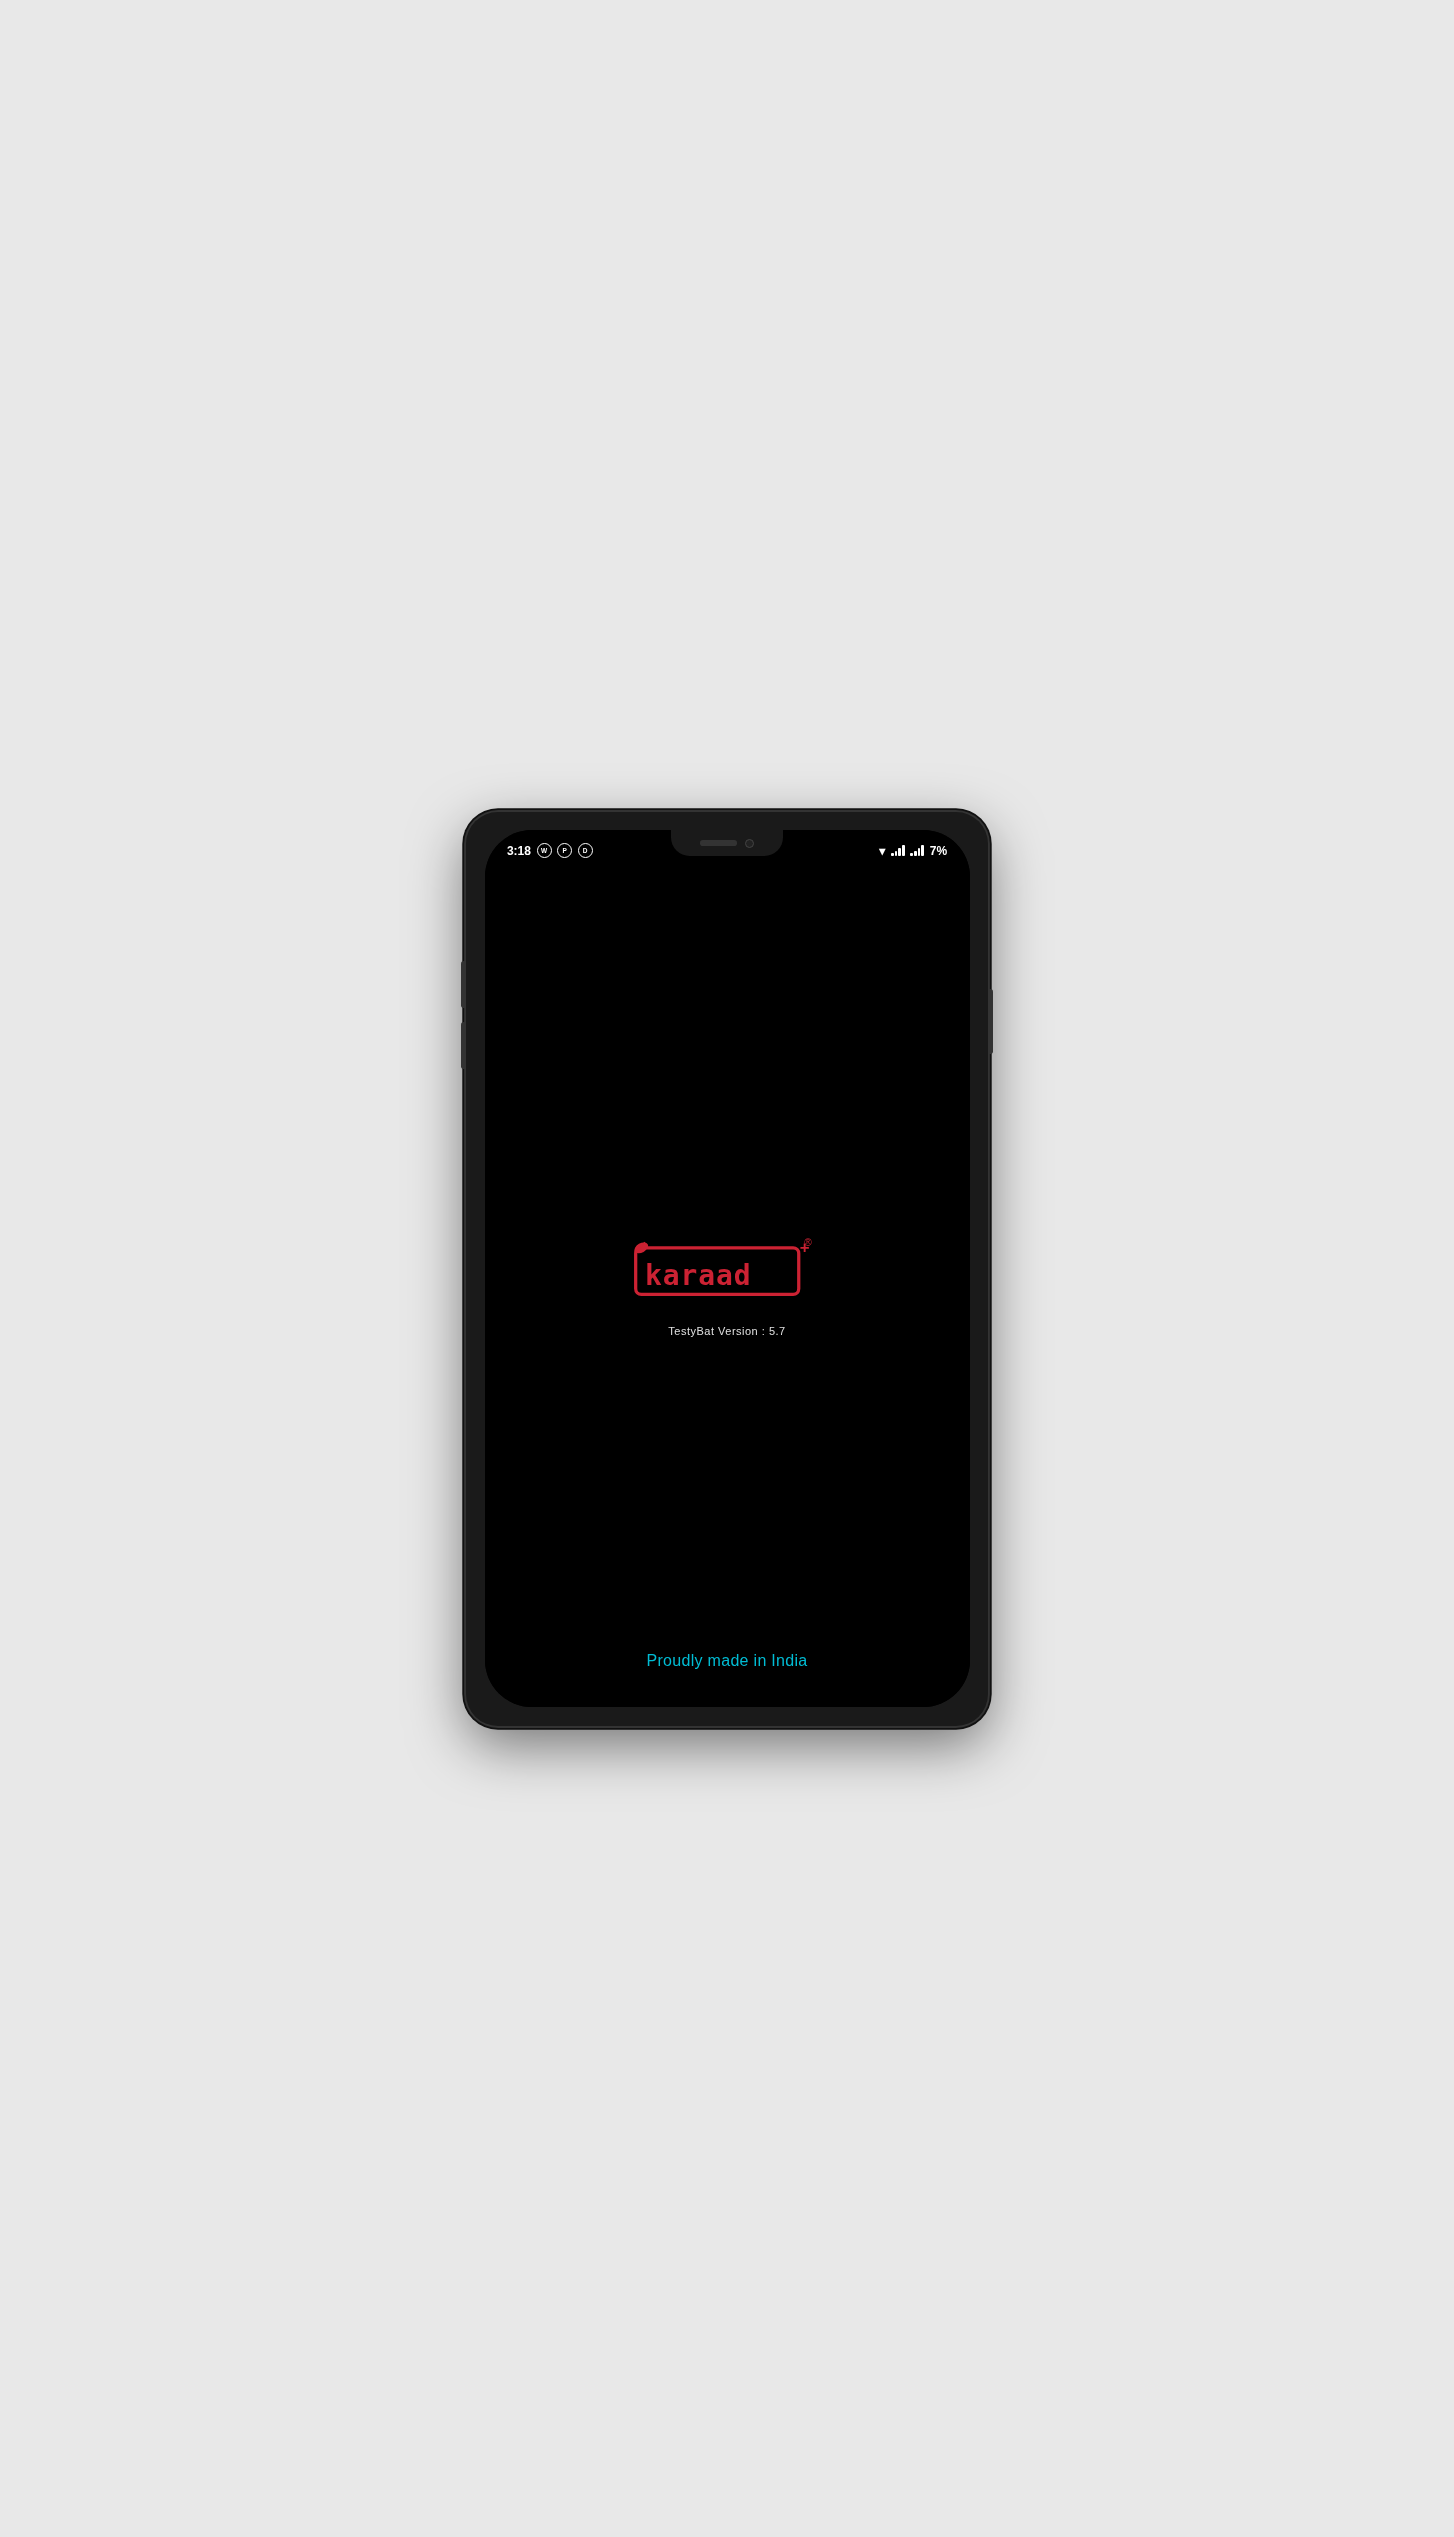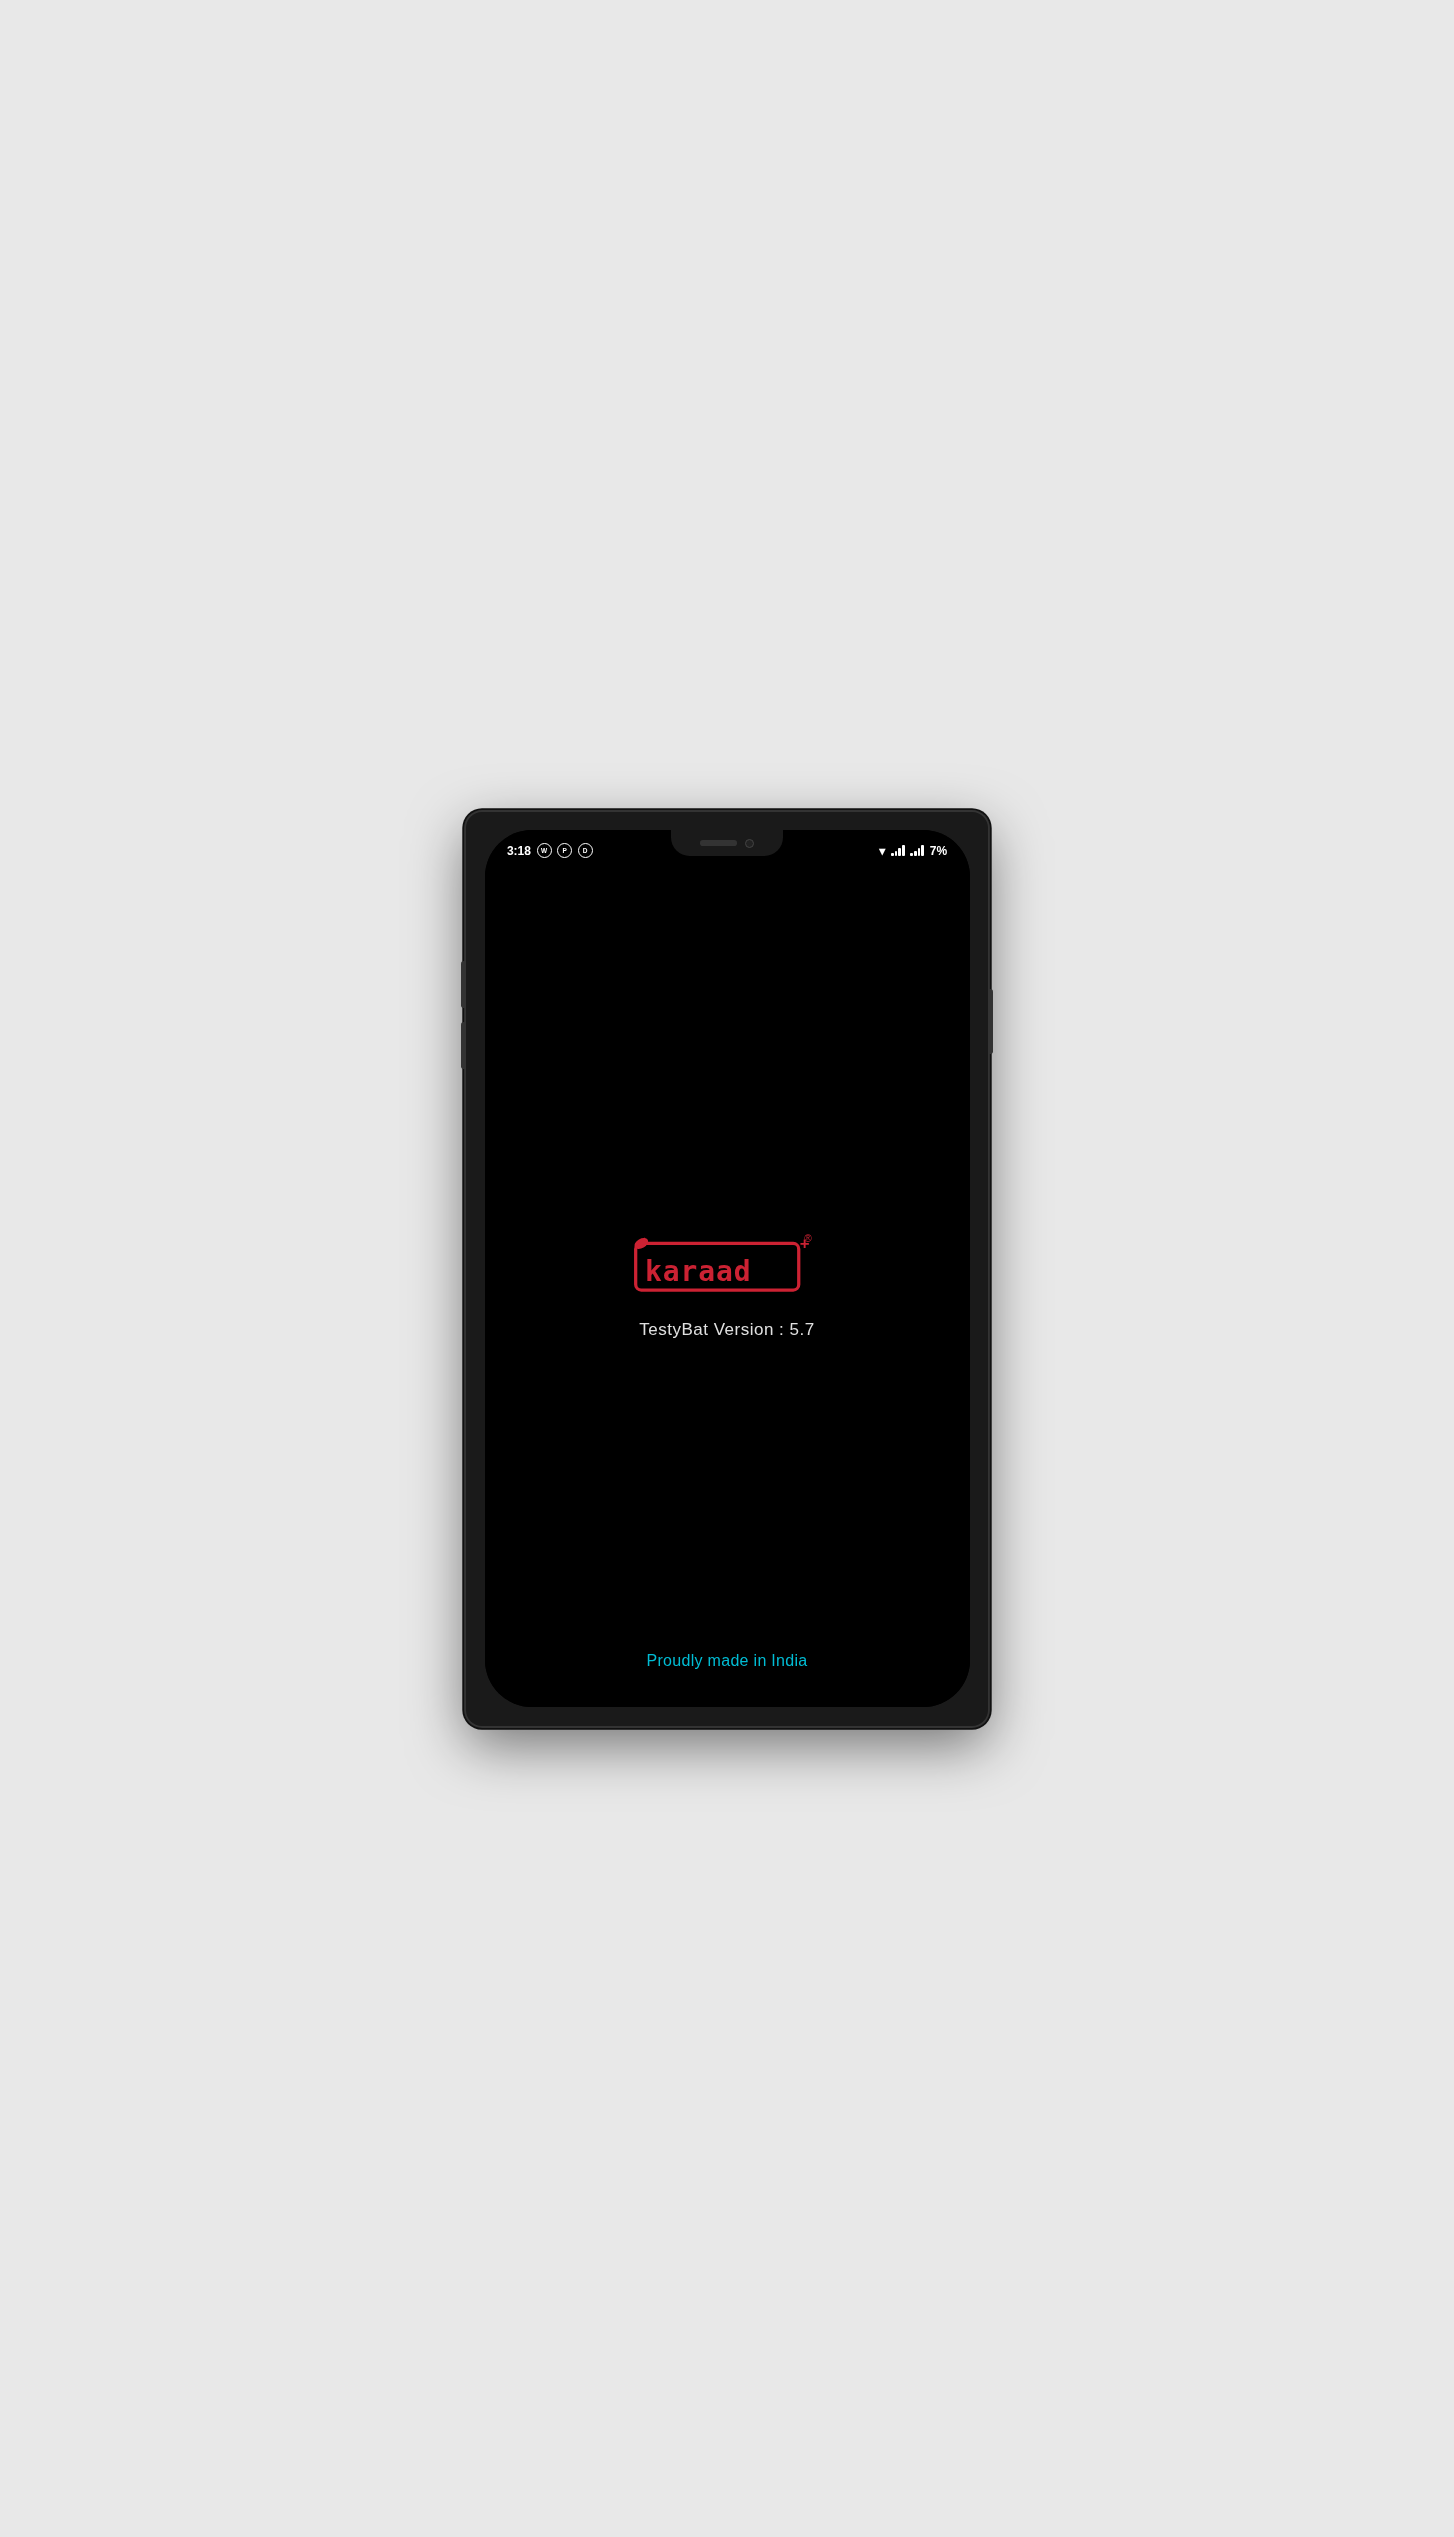--- a/index.html
+++ b/index.html
@@ -9,21 +9,21 @@
       justify-content: center;
       align-items: center;
       min-height: 100vh;
       font-family: sans-serif;
     }
 
     .phone-outer {
       width: 522px;
       height: 914px;
       background: #1a1a1a;
-      border-radius: 16px;
+      border-radius: 32px;
       position: relative;
       box-shadow:
         0 0 0 1.9px #333,
         0 0 0 3.7px #111,
         0 18.7px 56px rgba(0,0,0,0.5);
       display: flex;
       flex-direction: column;
       align-items: center;
     }
 
@@ -168,21 +168,21 @@
     }
 
     .logo-svg-wrapper {
       display: flex;
       align-items: center;
       justify-content: center;
     }
 
     .version-text {
       color: #e0e0e0;
-      font-size: 17px;
+      font-size: 11px;
       font-weight: 400;
       letter-spacing: 0.5px;
       white-space: nowrap;
     }
 
     
     .bottom-text {
       position: absolute;
       bottom: 37px;
       left: 50%;

